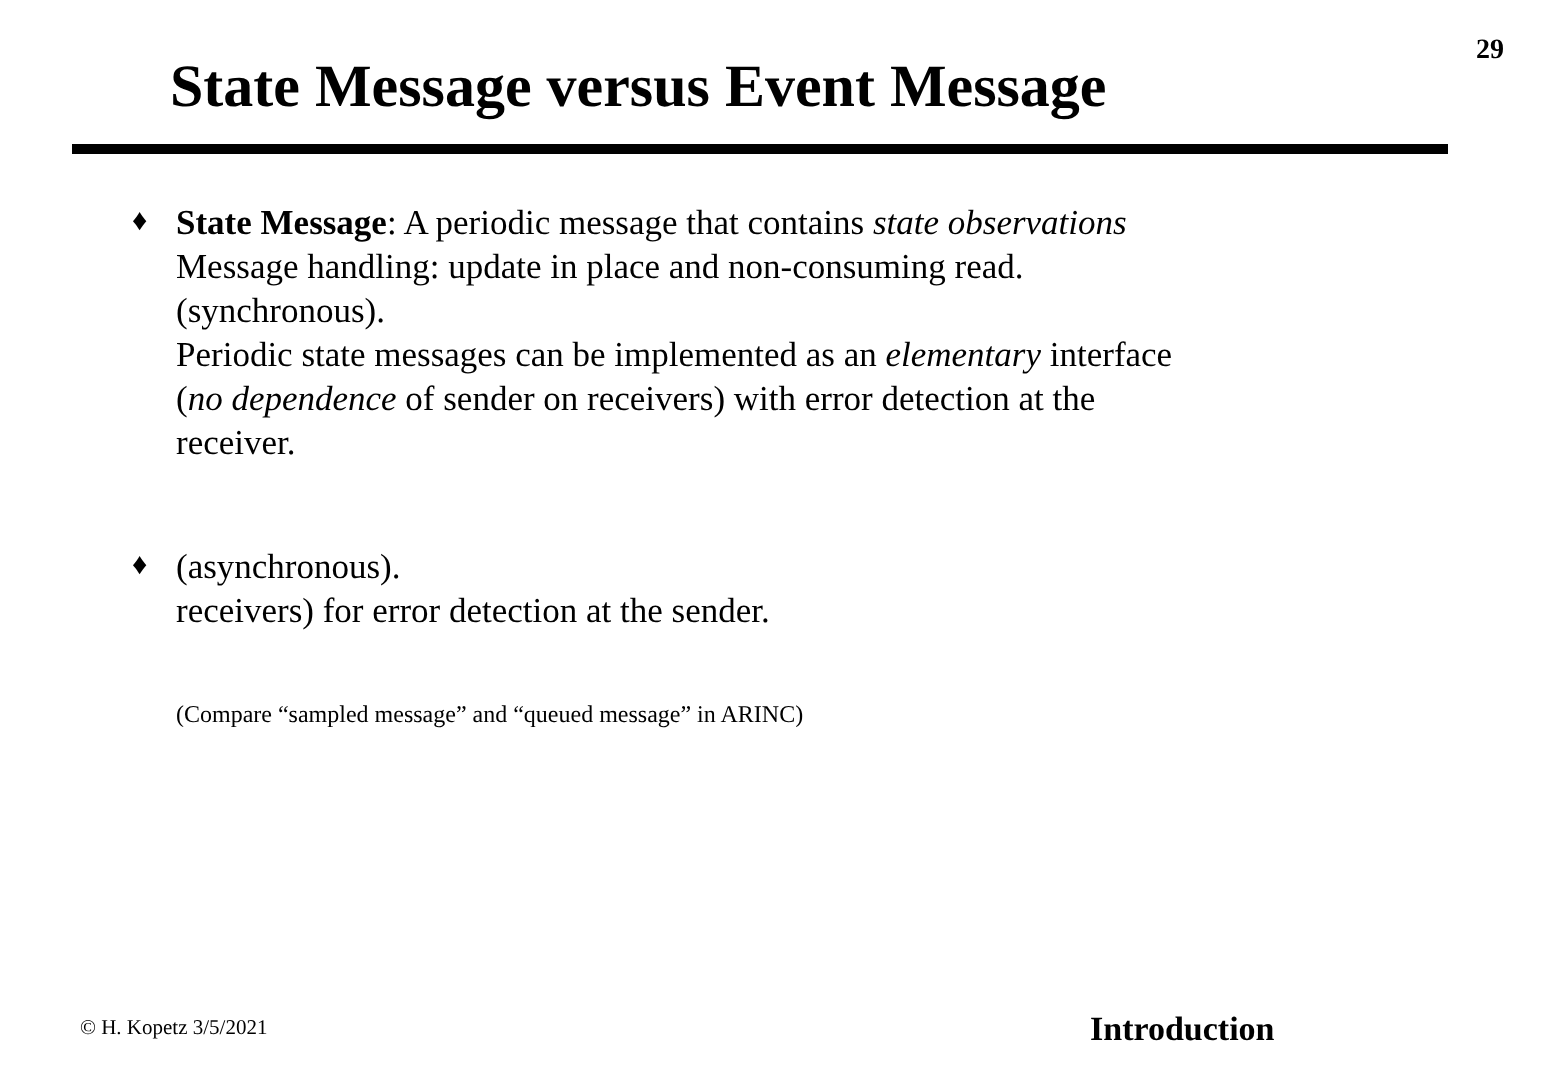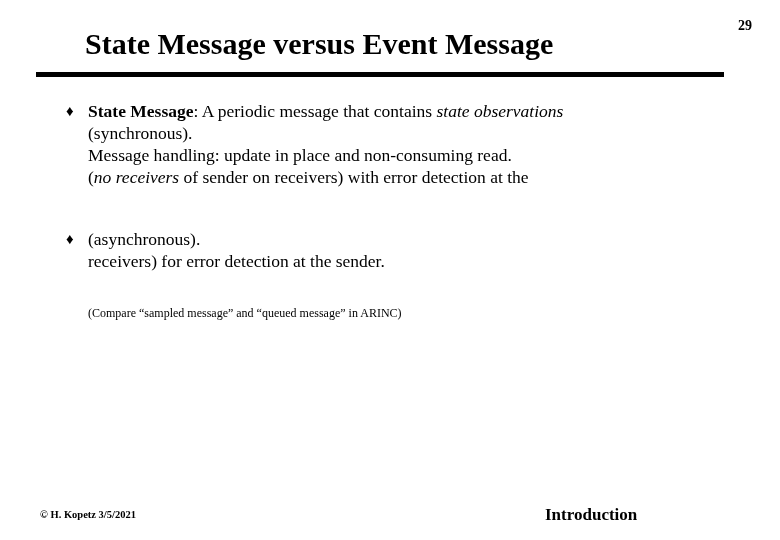--- a/index.html
+++ b/index.html
@@ -105,21 +105,21 @@
     left: 0;
     top: 508px;
     width: 780px;
     height: 20px;
   }
   .footer-left {
     position: absolute;
     left: 40px;
     top: 0;
     font-size: 10.5px;
-    font-weight: bold;
+    font-weight: normal;
     line-height: 14px;
     white-space: nowrap;
     text-align: right;
   }
   .footer-center {
     position: absolute;
     left: 545px;
     top: 0;
     font-size: 17px;
     font-weight: bold;
@@ -136,23 +136,25 @@
 
   <div class="title">State Message versus Event Message</div>
 
   <div class="title-rule"></div>
 
   <div class="content">
     <div id="bullets-container">
         <div class="bullet-block">
           <span class="bullet-marker">♦</span>
           <span class="bullet-line"><span class="bold">State Message</span><span>:  A periodic message that contains </span><span class="ital">state observations</span></span>
+          <span class="bullet-line"><span>Message  handling:  update in place and non-consuming read.</span></span>
           <span class="bullet-line"><span>(synchronous).</span></span>
-          <span class="bullet-line"><span>Message  handling:  update in place and non-consuming read.</span></span>
-          <span class="bullet-line"><span>(</span><span class="ital">no receivers</span><span> of sender on receivers) with error detection at the</span></span>
+          <span class="bullet-line"><span>Periodic state messages can be implemented as an </span><span class="ital">elementary</span><span> interface</span></span>
+          <span class="bullet-line"><span>(</span><span class="ital">no dependence</span><span> of sender on receivers) with error detection at the</span></span>
+          <span class="bullet-line"><span>receiver.</span></span>
         </div>
         <div class="bullet-block">
           <span class="bullet-marker">♦</span>
           <span class="bullet-line"><span>(asynchronous).</span></span>
           <span class="bullet-line"><span>receivers) for error detection at the sender.</span></span>
         </div>
       </div>
     <div class="note-line">(Compare “sampled message” and “queued message”  in ARINC)</div>
   </div>
 

